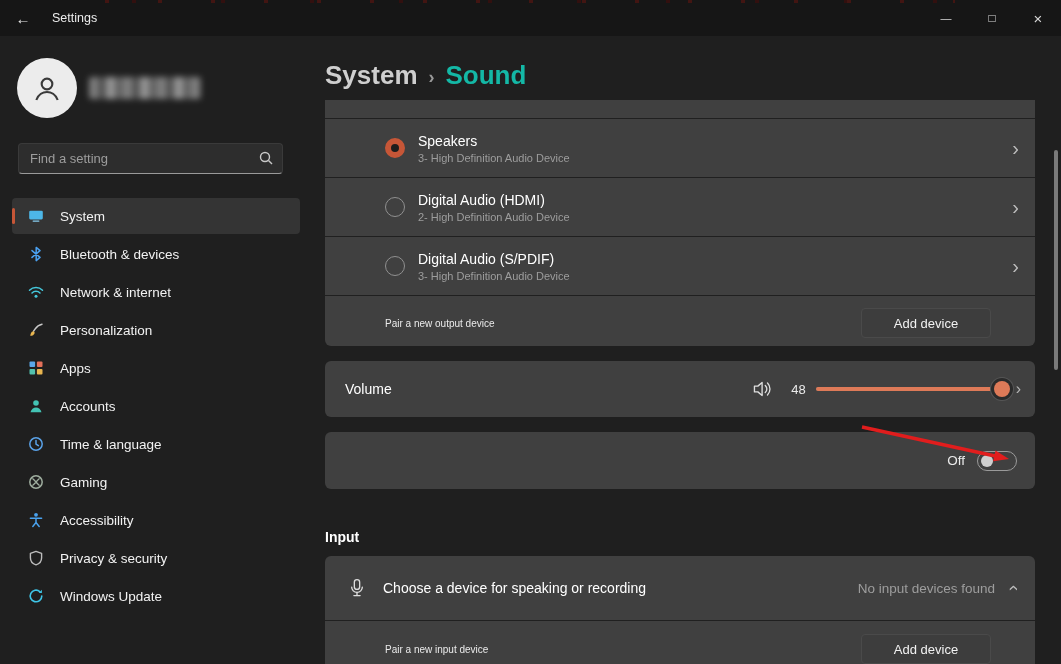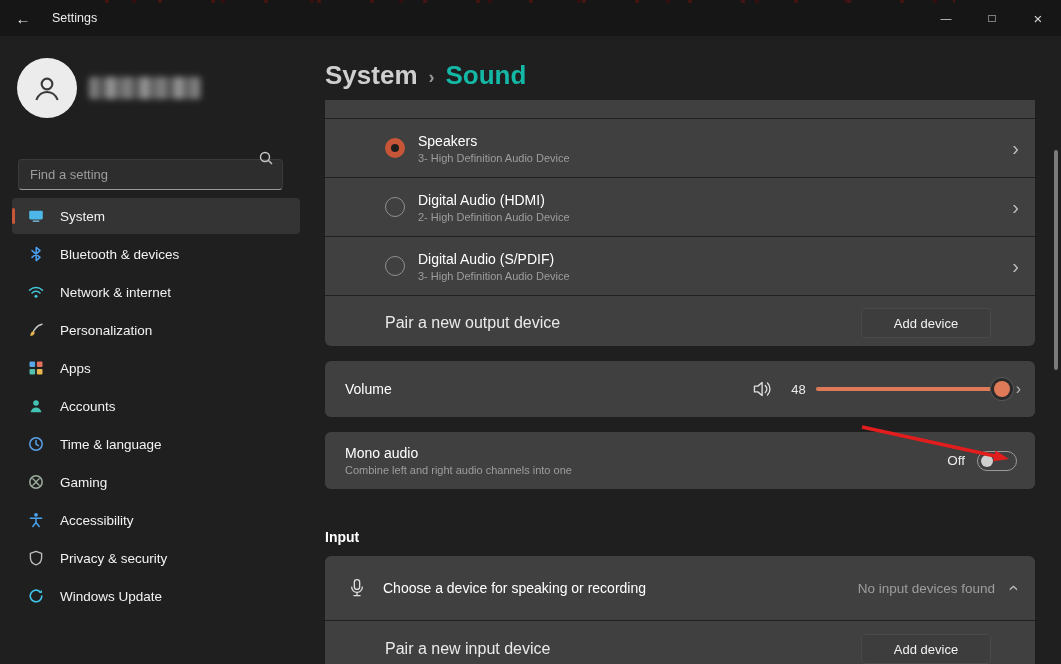--- a/index.html
+++ b/index.html
@@ -20,21 +20,21 @@
   .win-btn.min{font-size:11px;}
   .win-btn.close{font-size:15px;}
 
   
   .sidebar{position:absolute;top:36px;left:0;width:312px;bottom:0;}
   .avatar{position:absolute;top:22px;left:17px;width:60px;height:60px;border-radius:50%;background:#ececec;display:flex;align-items:center;justify-content:center;}
   .user-redact{position:absolute;top:41px;left:89px;width:112px;height:22px;border-radius:3px;filter:blur(3px);opacity:.85;
       background:repeating-linear-gradient(90deg,#8f8f8f 0 9px,#5c5c5c 9px 17px,#a8a8a8 17px 26px,#6e6e6e 26px 34px);}
   .search-wrap{position:absolute;top:107px;left:18px;width:265px;height:31px;}
   .search-input{width:100%;height:100%;box-sizing:border-box;background:#2d2d2d;border:1px solid #3a3a3a;border-bottom-color:#9a9a9a;
-      border-radius:4px;color:#e6e6e6;font-size:13px;padding:0 32px 0 11px;font-family:inherit;outline:none;margin-top:16px;}
+      border-radius:4px;color:#e6e6e6;font-size:13px;padding:0 32px 0 11px;font-family:inherit;outline:none;}
   .search-input::placeholder{color:#9d9d9d;}
   .search-icon{position:absolute;right:10px;top:8px;}
   .nav{position:absolute;top:160px;left:0;right:0;}
   .nav-item{height:36px;margin:2px 12px;border-radius:4px;display:flex;align-items:center;padding-left:16px;position:relative;font-size:13.5px;color:#f2f2f2;}
   .nav-item.selected{background:#343434;}
   .nav-pill{position:absolute;left:0;top:10px;width:3px;height:16px;border-radius:2px;background:var(--accent);}
   .nav-icon{width:16px;height:16px;margin-right:16px;flex:none;display:flex;}
   .nav-icon svg{width:16px;height:16px;}
 
   
@@ -47,21 +47,21 @@
   .card.devices{top:100px;height:246px;border-radius:0 0 6px 6px;}
   .sliver{height:18px;border-bottom:1px solid #202020;}
   .dev-row{height:58px;display:flex;align-items:center;padding:0 16px 0 60px;border-bottom:1px solid #202020;}
   .radio{width:20px;height:20px;box-sizing:border-box;border-radius:50%;border:1px solid #909090;flex:none;background:transparent;}
   .radio.sel{border:6px solid var(--accent);background:#1d1d1d;}
   .row-texts{margin-left:13px;display:flex;flex-direction:column;}
   .row-title{font-size:14px;color:#fff;}
   .row-sub{font-size:11px;color:#9d9d9d;margin-top:3px;}
   .chev{margin-left:auto;color:#bdbdbd;font-size:20px;font-weight:300;line-height:1;}
   .pair-row{height:54px;display:flex;align-items:center;padding:0 44px 0 60px;}
-  .pair-label{font-size:16px;color:#eaeaea;}
+  .pair-label{font-size:10px;color:#eaeaea;}
   .btn{margin-left:auto;min-width:130px;height:30px;display:flex;align-items:center;justify-content:center;
        background:#3d3d3d;border:1px solid #4a4a4a;border-radius:4px;color:#f2f2f2;font-size:13px;}
 
   .card.volume{top:361px;height:56px;display:flex;align-items:center;padding:0 14px 0 20px;box-sizing:border-box;}
   .vol-label{font-size:14px;}
   .vol-right{margin-left:auto;display:flex;align-items:center;}
   .vol-value{font-size:13px;color:#eaeaea;min-width:22px;text-align:right;margin:0 10px;}
   .slider{position:relative;width:190px;height:20px;}
   .slider-track{position:absolute;top:8px;left:0;right:0;height:4px;border-radius:2px;background:#626262;}
   .slider-fill{position:absolute;top:8px;left:0;height:4px;border-radius:2px;background:var(--slider-fill);}
@@ -286,24 +286,20 @@
     <span class="slider">
       <span class="slider-track"></span>
       <span class="slider-fill" style="width: 98%;"></span>
       <span class="slider-thumb" style="left: calc(98% - 8px);"></span>
     </span>
     <span class="vol-chev">›</span>
   </span>
 </section>
 
 <section class="card mono">
-  <span class="row-texts" style="margin-left:0;">
-    <span class="row-title">Mono audio</span>
-    <span class="row-sub">Combine left and right audio channels into one</span>
-  </span>
   <span class="mono-right">
     <span class="toggle-state">Off</span>
     <span class="toggle">
       <span class="toggle-knob"></span>
     </span>
   </span>
 </section>
 
 <h2 class="input-title" style="margin:0;">Input</h2>
 

